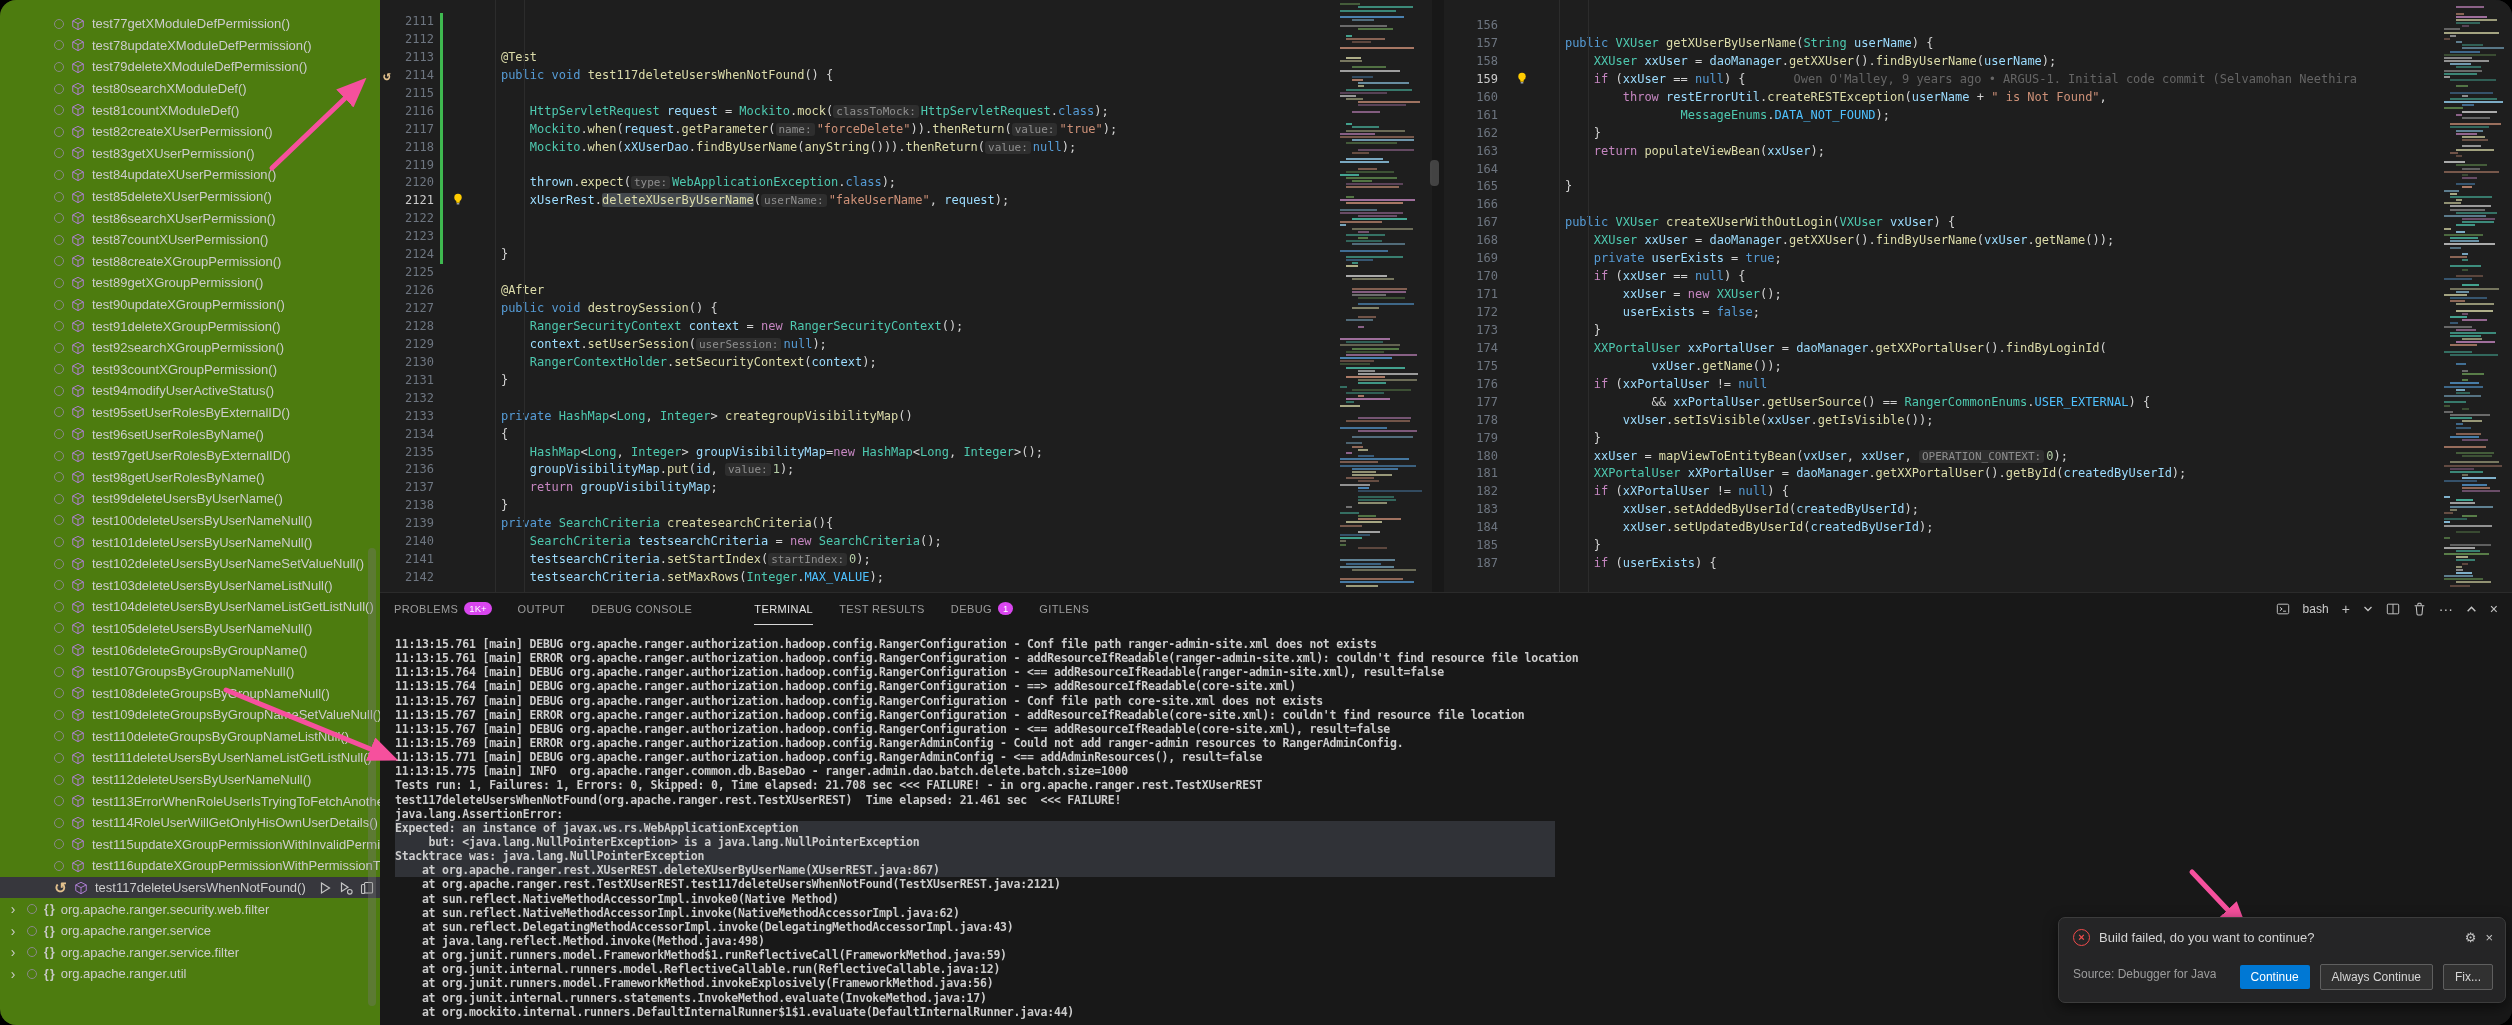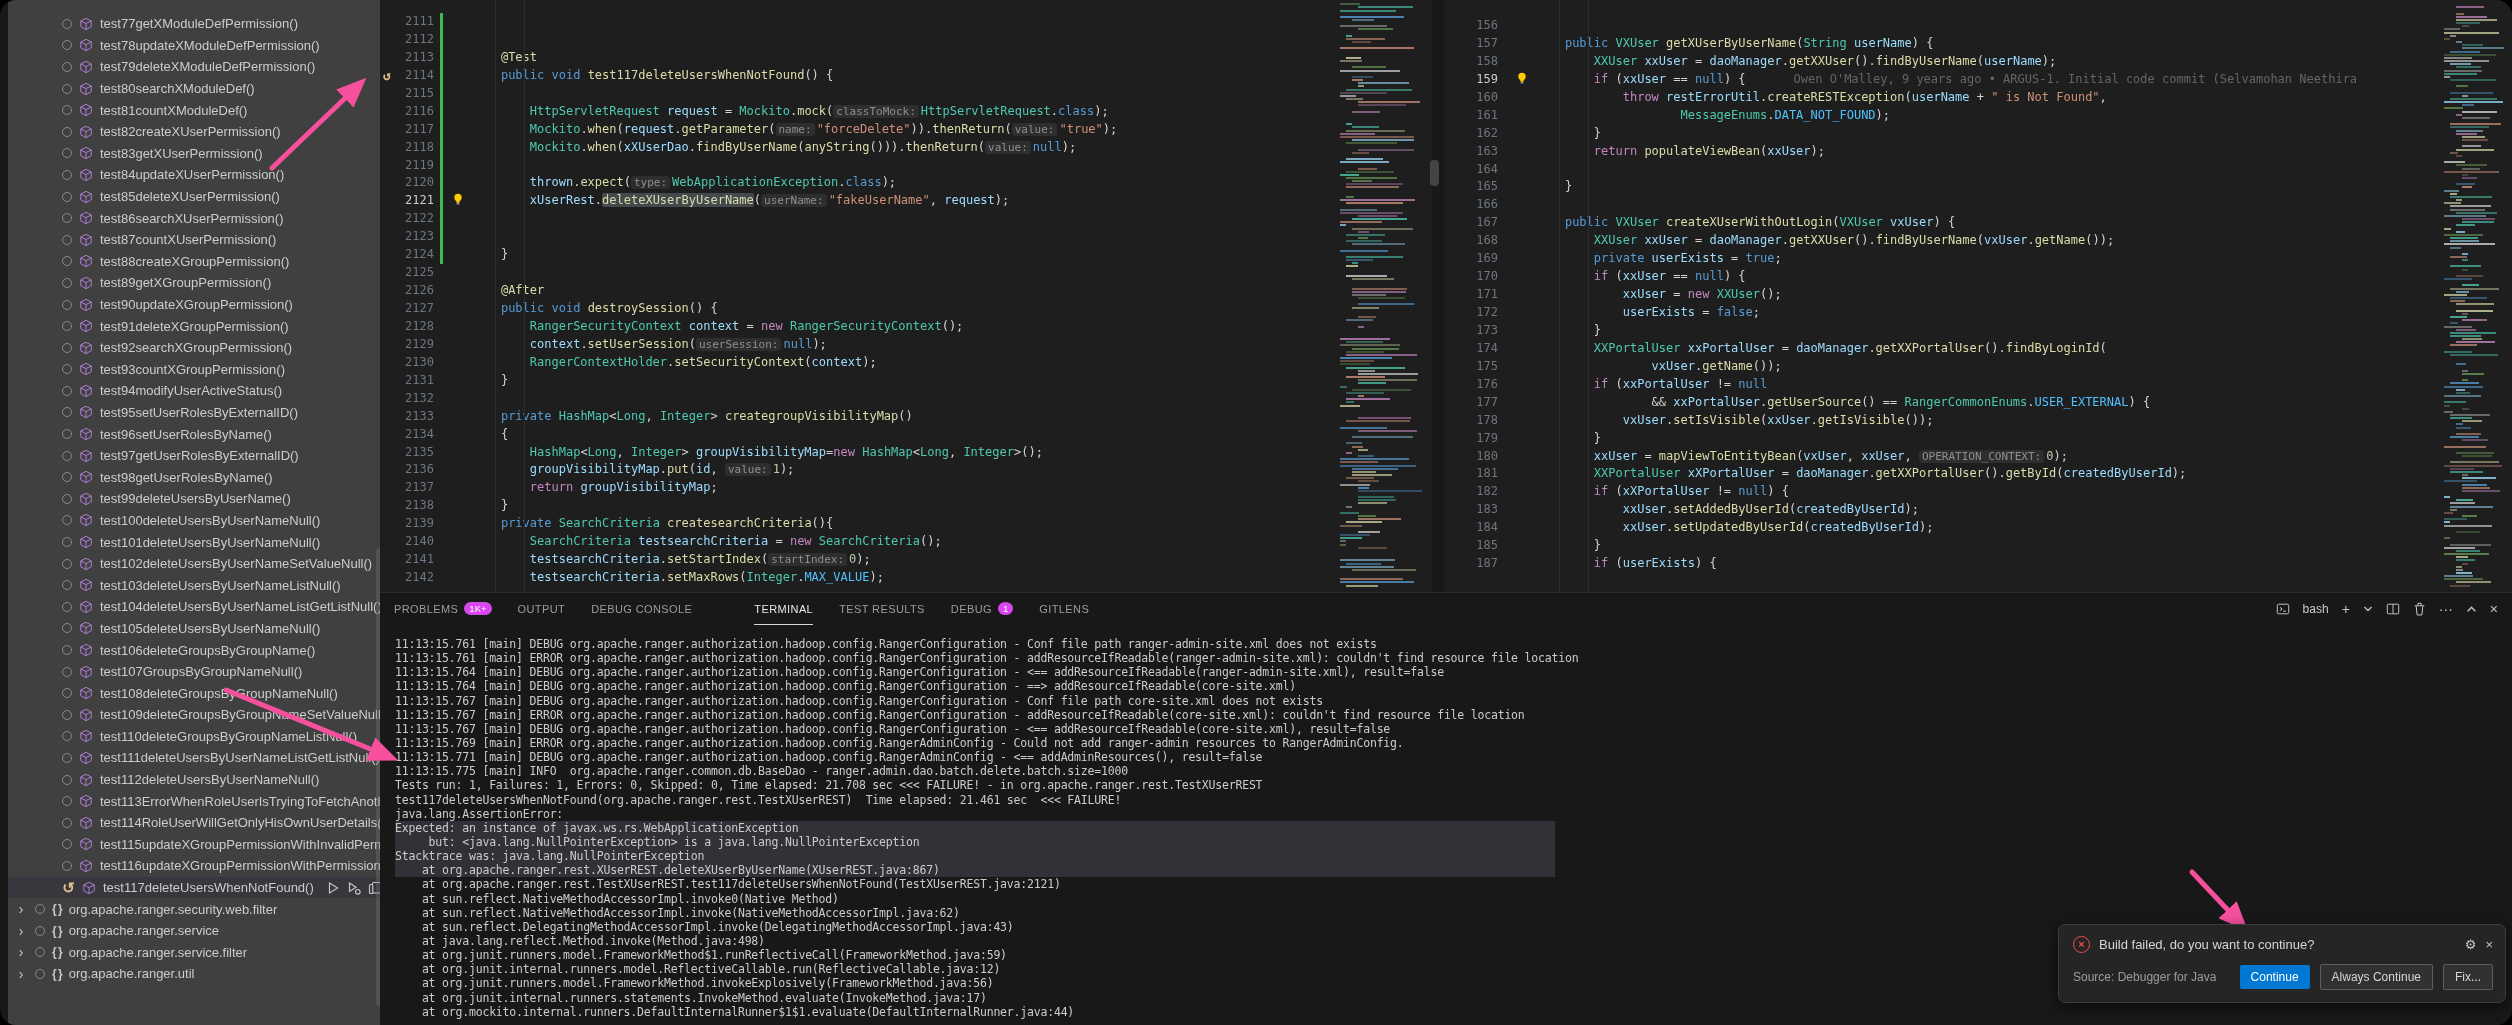--- a/index.html
+++ b/index.html
@@ -1,21 +1,21 @@
 <!DOCTYPE html>
 <html><head>
 <meta charset="utf-8">
 <style>
   html,body{margin:0;padding:0;background:#000;}
   body{width:2512px;height:1025px;position:relative;overflow:hidden;
        font-family:"Liberation Sans",sans-serif;}
   .window{position:absolute;inset:0;border-radius:16px;overflow:hidden;background:#181818;}
 
   
-  .sidebar{position:absolute;left:8px;top:0;width:380px;height:100%;background:#404040;overflow:hidden;}
+  .sidebar{position:absolute;left:0;top:0;width:380px;height:100%;background:#4d7c0f;overflow:hidden;}
   .slist{padding-top:13px;}
   .srow{display:flex;align-items:center;height:21.6px;padding-left:54px;gap:7px;
         color:#cccccc;font-size:13px;white-space:nowrap;overflow:hidden;}
   .srow.pkg{padding-left:6px;}
   .srow.sel{background:#37373d;}
   .chev{color:#cccccc;font-size:14px;width:14px;text-align:center;flex:none;}
   .circ{width:8px;height:8px;border:1.2px solid #898989;border-radius:50%;flex:none;}
   .hist{color:#e2c08d;font-weight:bold;font-size:15px;line-height:14px;flex:none;width:13px;text-align:center;}
   .braces{color:#c9c9c9;font-size:12px;font-weight:bold;letter-spacing:-1px;flex:none;}
   .cube{flex:none;}
@@ -57,39 +57,39 @@
   .phead{height:32px;display:flex;align-items:center;padding:0 14px;}
   .ptabs{display:flex;gap:26px;align-items:center;}
   .ptab{display:flex;align-items:center;gap:6px;height:32px;font-size:11px;letter-spacing:.4px;
         color:#9d9d9d;cursor:pointer;border-bottom:1px solid transparent;box-sizing:border-box;}
   .ptab.active{color:#e7e7e7;border-bottom:1px solid #d7d7d7;margin-left:36px;}
   .pbadge{background:#d946ef;color:#fff;font-size:9.5px;border-radius:9px;padding:1px 5px;letter-spacing:0;text-align:center;}
   .pbadge.rnd{border-radius:50%;padding:1px 5px;}
   .pacts{margin-left:auto;display:flex;align-items:center;gap:13px;color:#c5c5c5;}
   .pacts .txt{font-size:12px;color:#cccccc;}
   .pact{font-size:14px;line-height:14px;color:#c5c5c5;}
-  .term{position:absolute;left:15px;top:44px;right:0;bottom:0;}
+  .term{position:absolute;left:15px;top:44px;right:0;bottom:0;font-weight:bold;}
   .tline{height:14.15px;line-height:14.15px;font-family:"DejaVu Sans Mono",monospace;
          font-size:11.5px;color:#cccccc;white-space:pre;letter-spacing:-0.2px;}
   .tline.tsel{background:rgba(110,120,135,.28);width:1160px;}
 
   
   .toast{position:absolute;right:6px;bottom:22px;width:448px;background:#252526;
          border:1px solid #3c3c3c;border-radius:7px;box-shadow:0 4px 14px rgba(0,0,0,.55);
          z-index:60;padding:11px 12px 12px 14px;box-sizing:border-box;}
   .trow1{display:flex;align-items:center;gap:9px;}
   .erricon{width:15px;height:15px;border:1.6px solid #f14c4c;border-radius:50%;color:#f14c4c;
            font-size:11px;line-height:14px;text-align:center;flex:none;font-weight:bold;}
   .ttitle{color:#d5d5d5;font-size:13px;flex:1;white-space:nowrap;overflow:hidden;}
   .ticon{color:#c5c5c5;font-size:13px;flex:none;cursor:pointer;}
   .trow2{display:flex;align-items:center;gap:10px;margin-top:11px;}
   .tsource{color:#9d9d9d;font-size:12px;max-width:162px;white-space:nowrap;overflow:hidden;
            text-overflow:ellipsis;flex:none;}
   .tbtn{height:24px;padding:0 11px;font-size:12px;display:flex;align-items:center;border-radius:2px;
-        cursor:pointer;white-space:nowrap;}
+        cursor:pointer;white-space:nowrap;margin-top:7px;}
   .tbtn.primary{background:#0078d4;color:#fff;}
   .tbtn.secondary{background:#313131;color:#d6d6d6;border:1px solid #5f5f5f;}
   .trow2 .grow{flex:1;}
 
   .arrows{position:absolute;inset:0;z-index:50;pointer-events:none;}
 </style>
 </head>
 <body>
 
 <div class="window">

